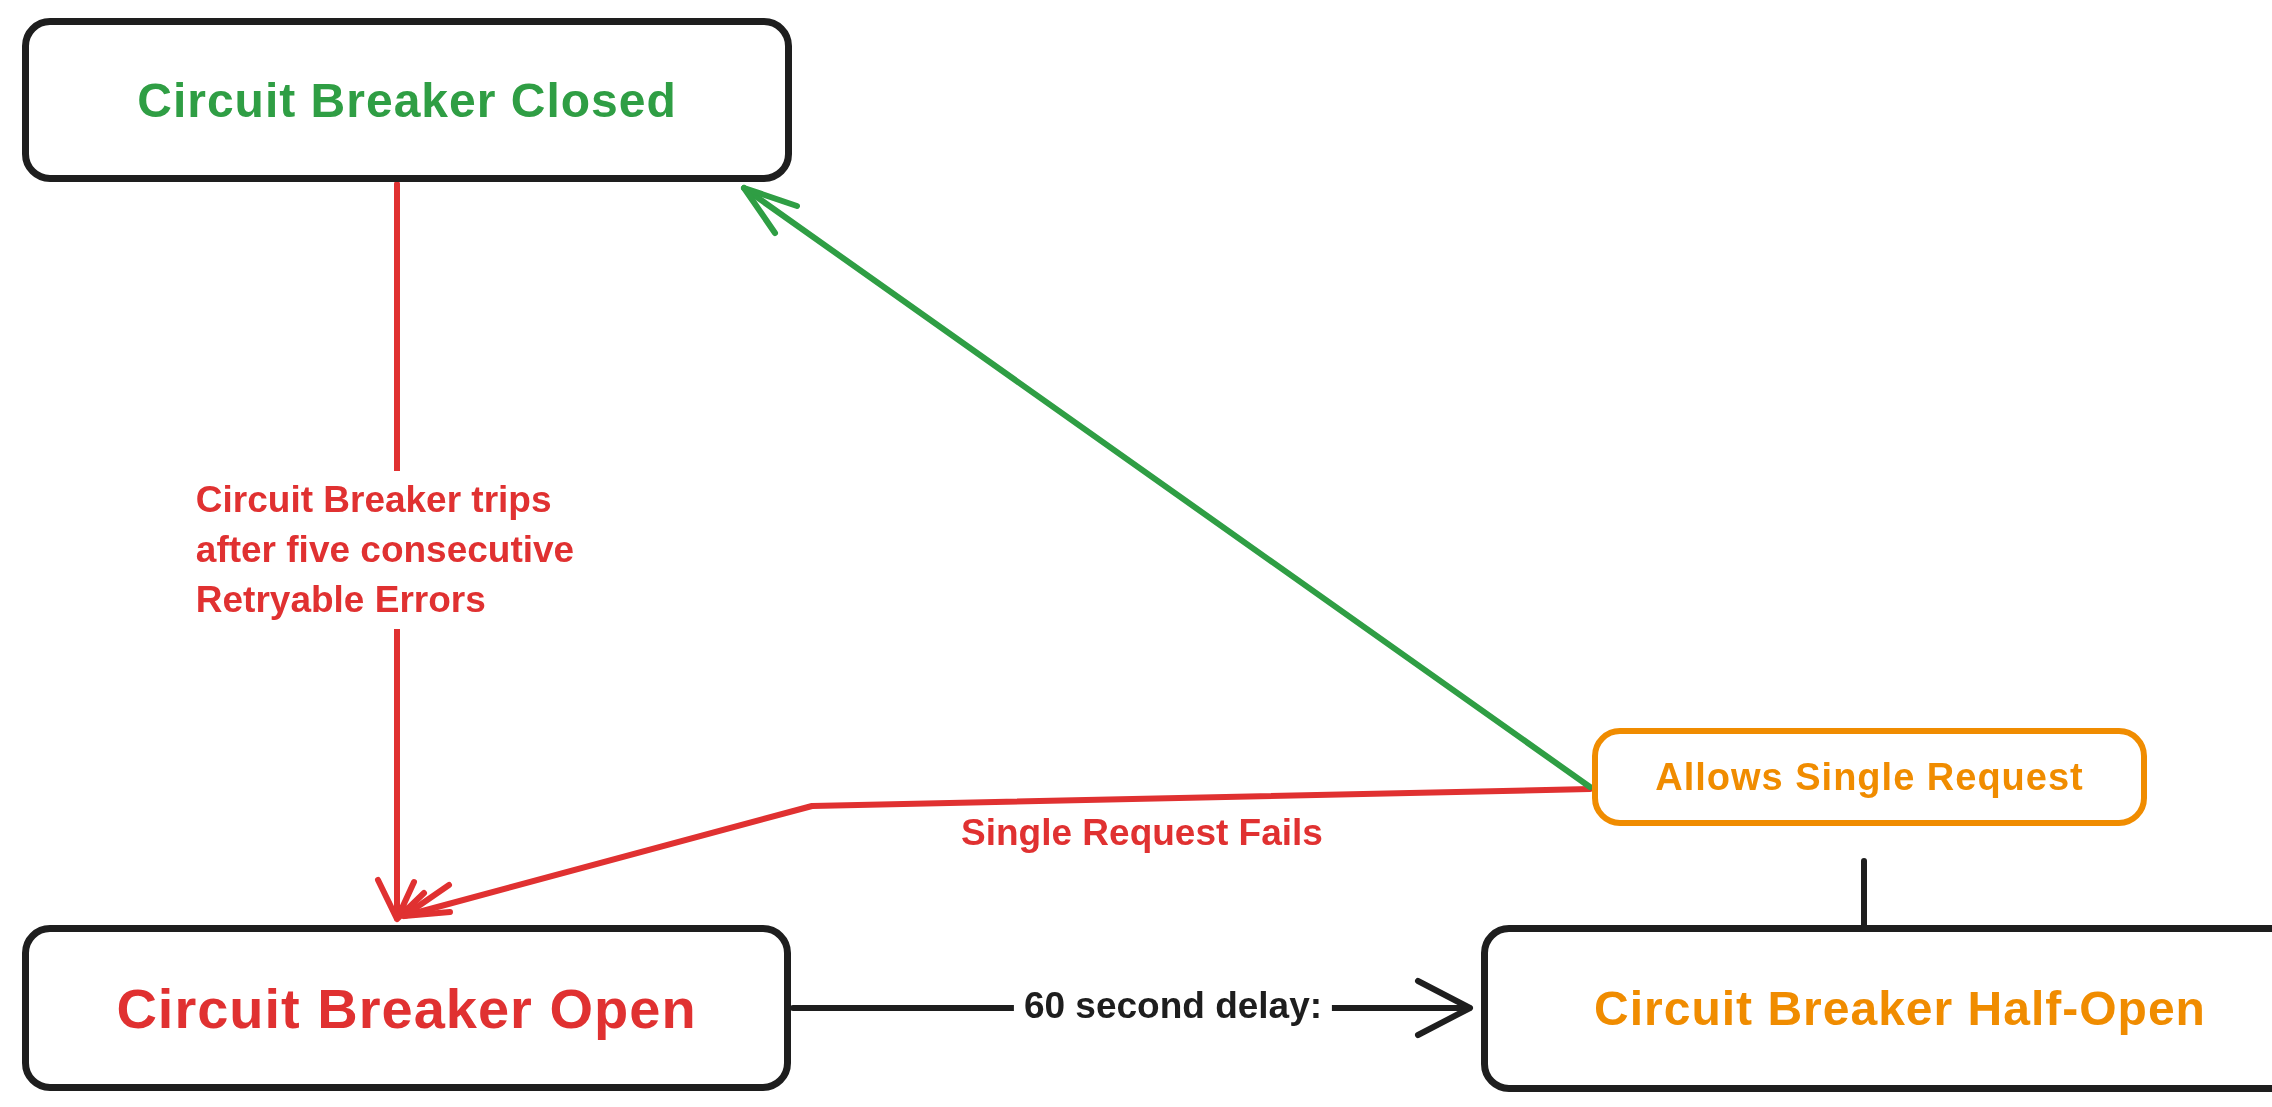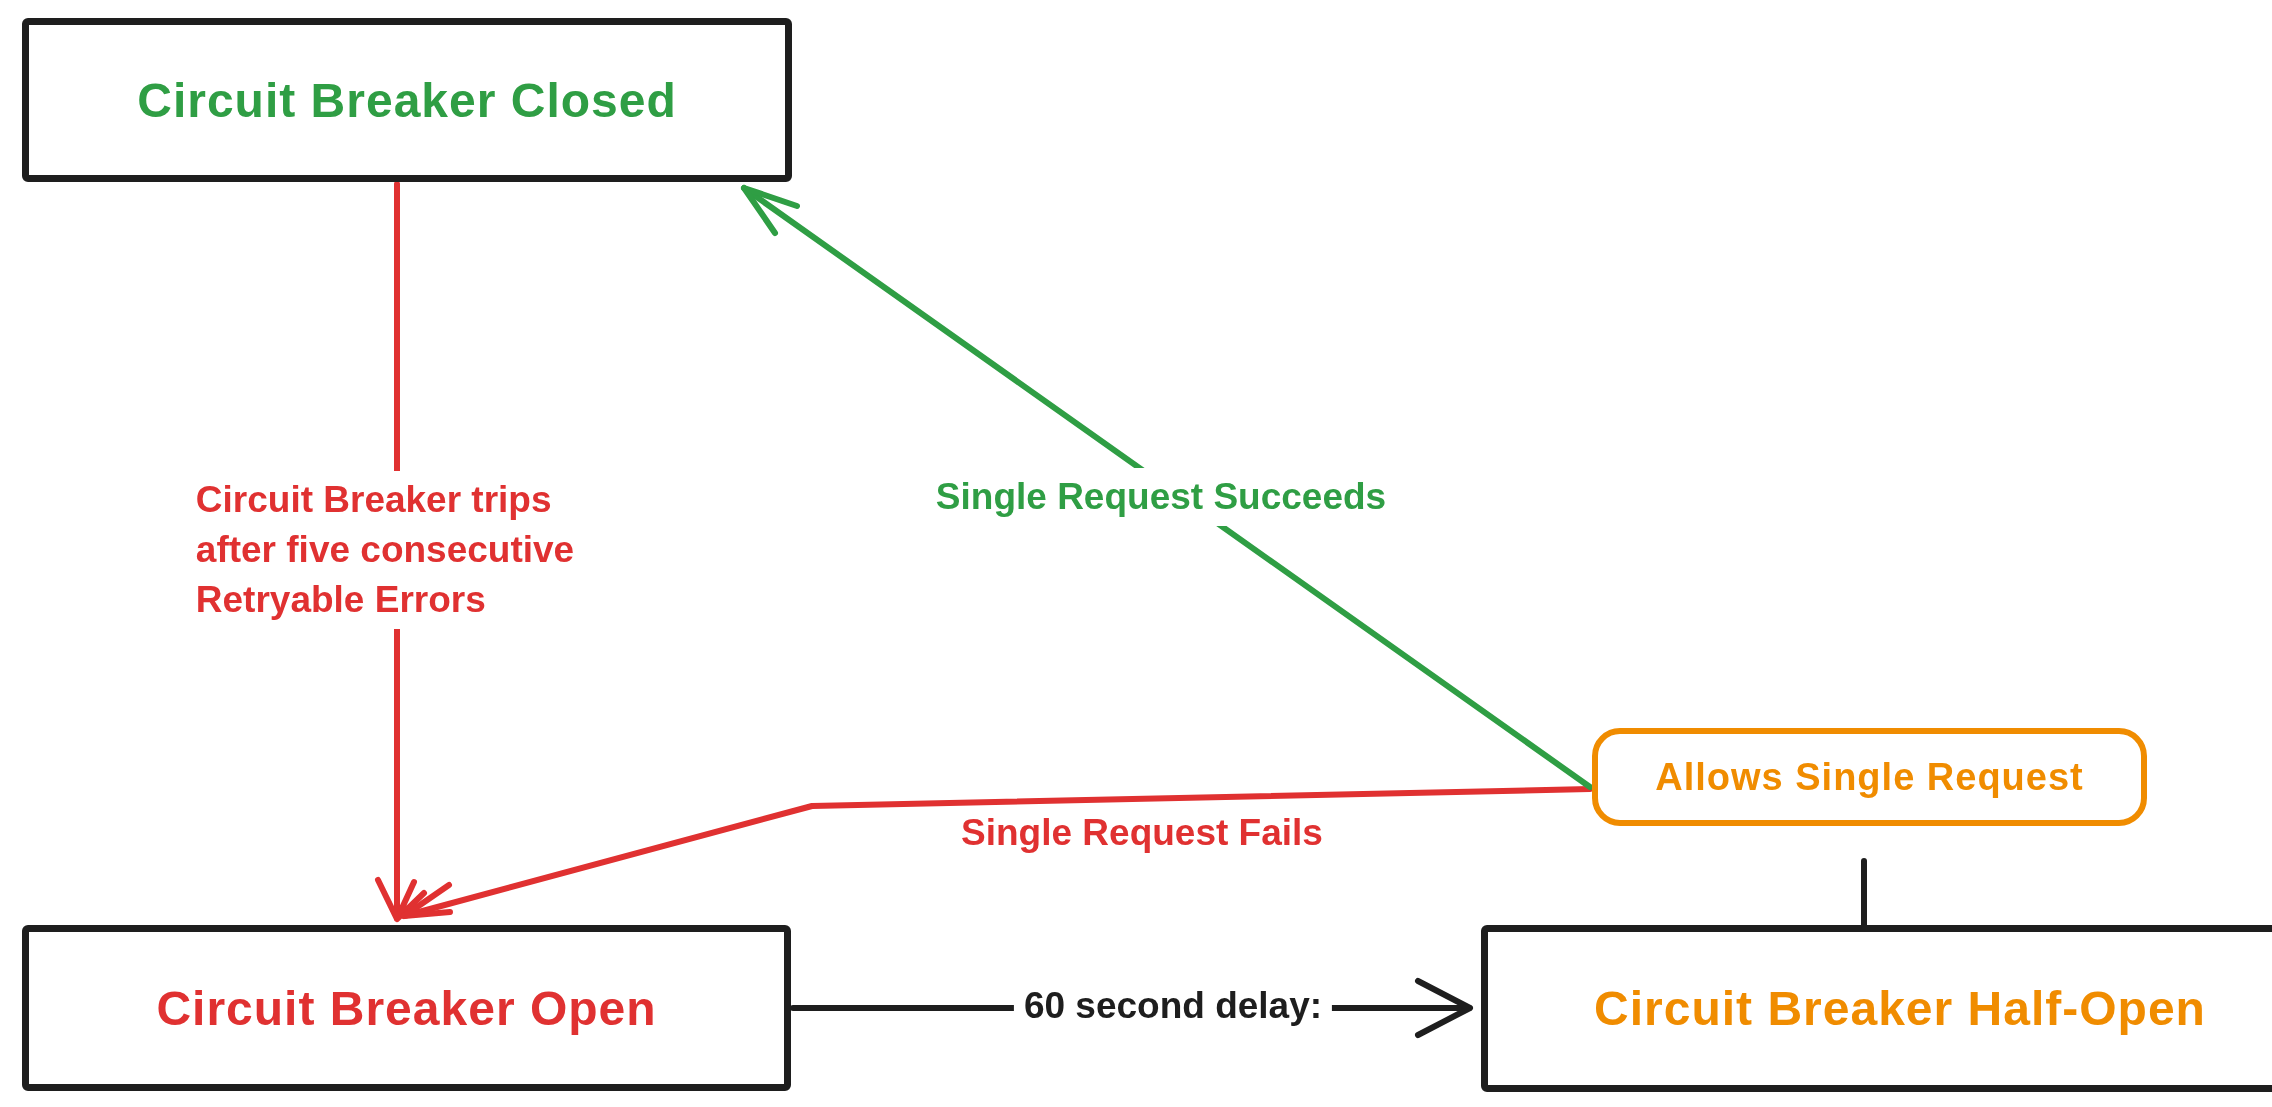--- a/index.html
+++ b/index.html
@@ -9,30 +9,30 @@
     background:var(--c-bg,#fff);
     font-family:"Liberation Sans", sans-serif;
     overflow:hidden;
   }
   #edges{position:absolute;left:0;top:0;width:2272px;height:1107px;}
   .node{
     position:absolute;
     display:flex;align-items:center;justify-content:center;
     background:#fff;
     border:7px solid var(--c-black);
-    border-radius:6px;
+    border-radius:28px;
     box-sizing:border-box;
     text-align:center;
     font-weight:bold;
   }
   .node .title{letter-spacing:1px;}
   .node-closed{left:22px;top:18px;width:770px;height:164px;}
   .node-closed .title{color:var(--c-green);font-size:48px;}
   .node-open{left:22px;top:925px;width:769px;height:166px;}
-  .node-open .title{color:var(--c-red);font-size:48px;}
+  .node-open .title{color:var(--c-red);font-size:56px;}
   .node-halfopen{left:1481px;top:925px;width:838px;height:167px;}
   .node-halfopen .title{color:var(--c-orange);font-size:48px;}
   .node-allows{left:1592px;top:728px;width:555px;height:98px;border:6px solid var(--c-orange);border-radius:28px;}
   .node-allows .title{color:var(--c-orange);font-size:38px;}
   .edge-label{
     position:absolute;
     transform:translate(-50%,-50%);
     background:#fff;
     padding:4px 10px;
     text-align:left;
@@ -98,21 +98,20 @@
   <div class="node node-allows">
     <span class="title">Allows Single Request</span>
   </div>
 
   <div class="edge-label lbl-trip">
     <div>Circuit Breaker trips</div>
     <div>after five consecutive</div>
     <div>Retryable Errors</div>
   </div>
 
-  <div class="edge-label lbl-succeed">Single Request Succeeds</div>
 
   <div class="edge-label lbl-fail">Single Request Fails</div>
 
   <div class="edge-label lbl-delay">
     <div>60 second delay:</div>
   </div>
 
 </div>
 
 </body></html>

